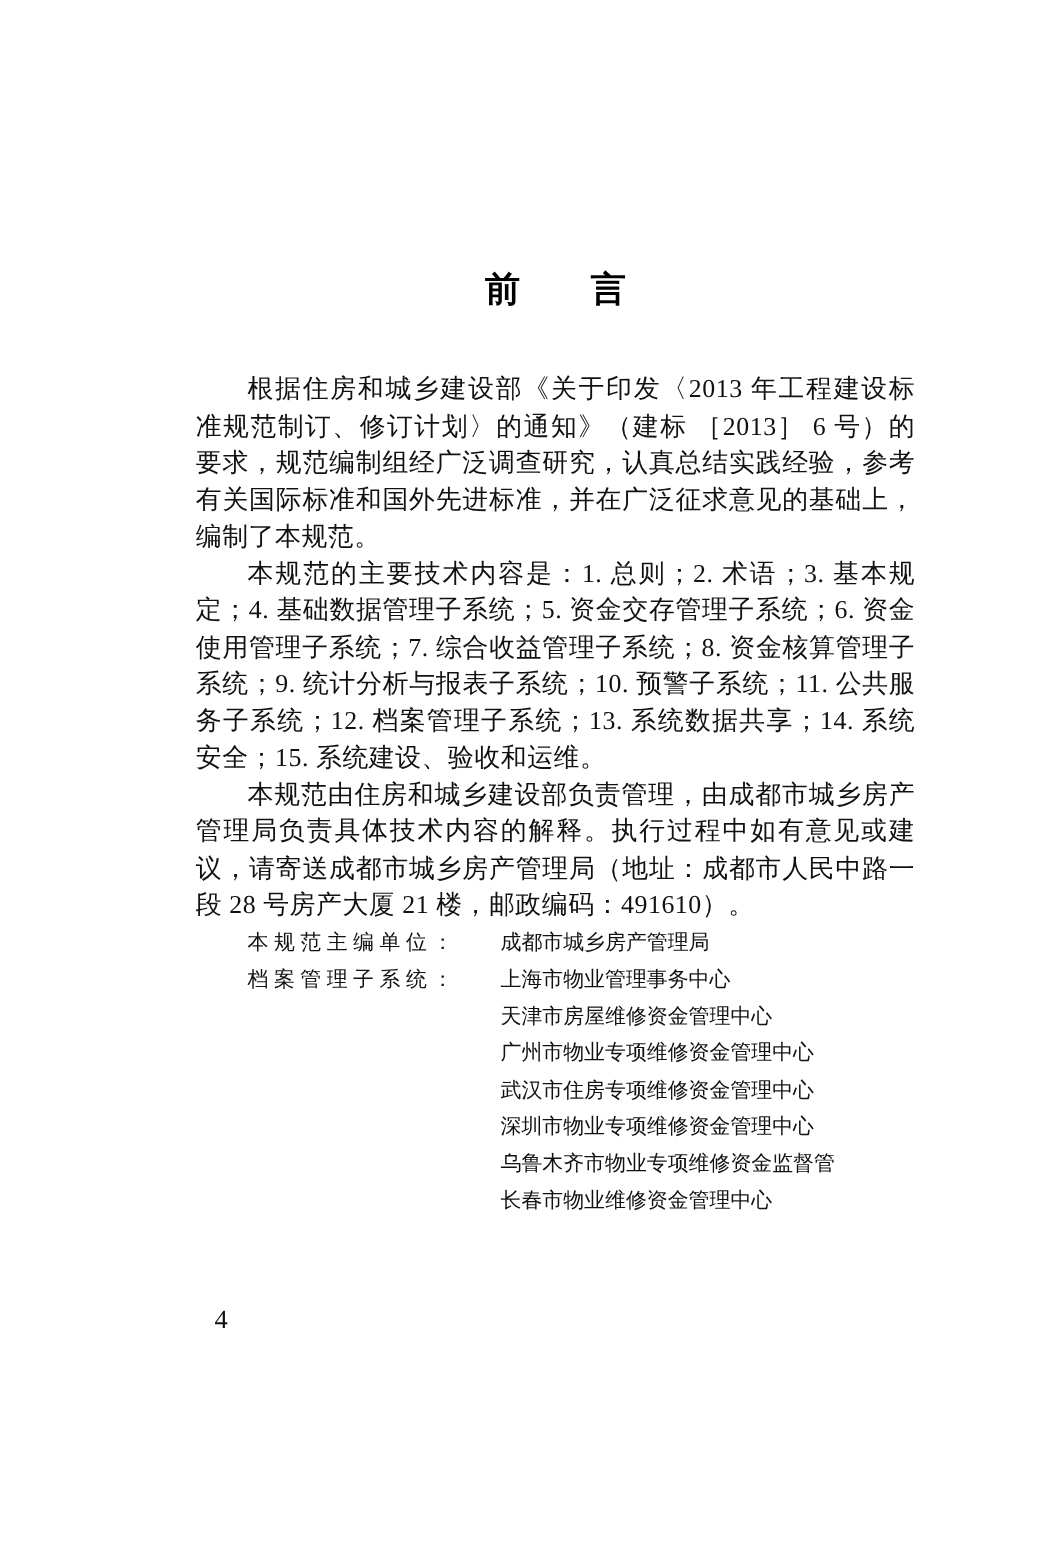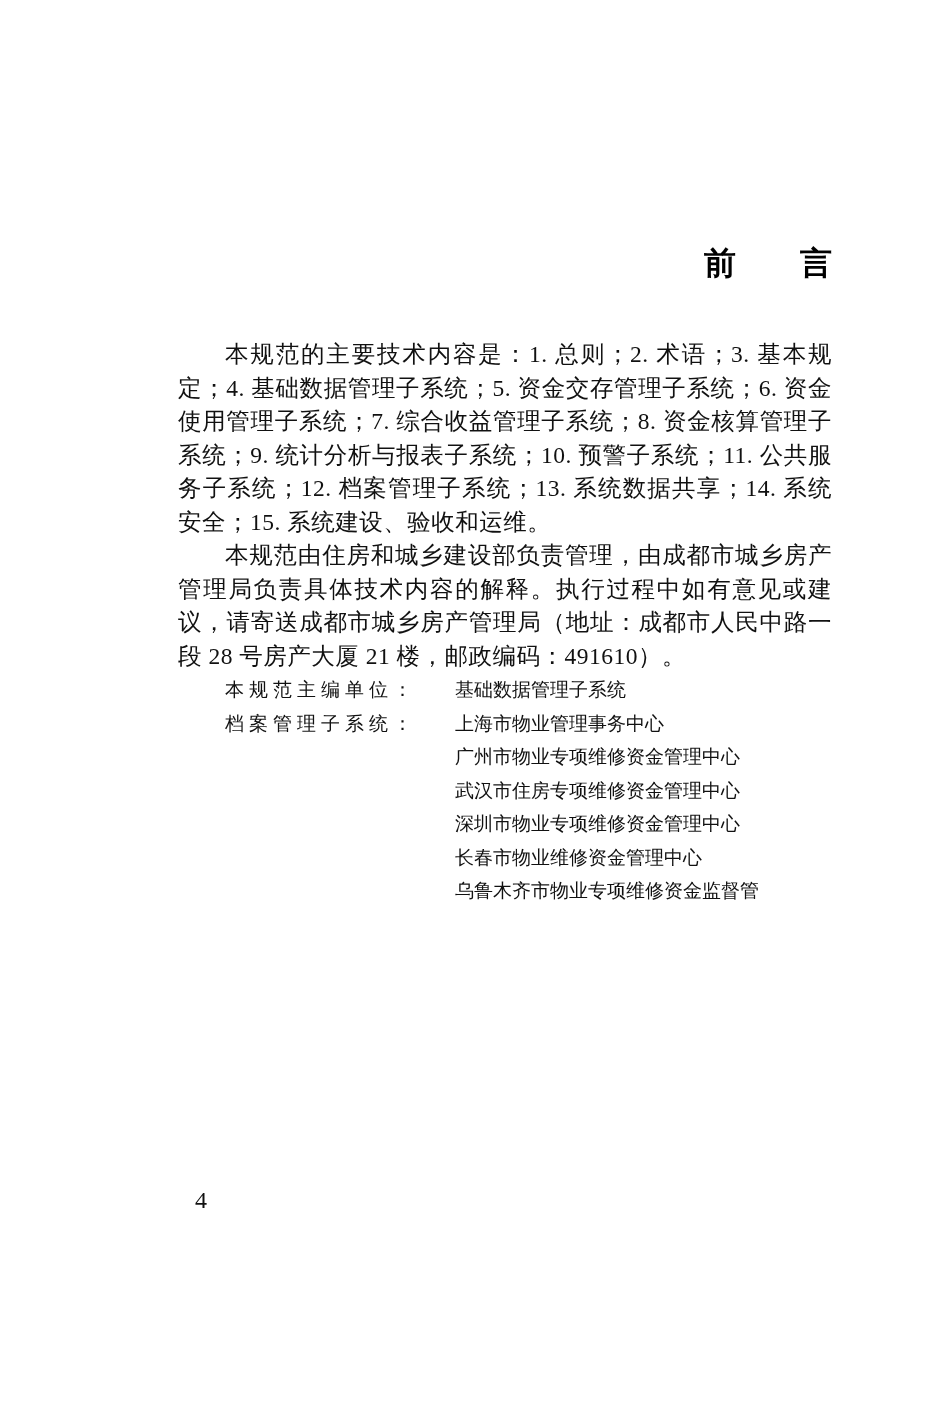--- a/index.html
+++ b/index.html
@@ -17,21 +17,21 @@
     padding: 243px 118px 0 178px;
     font-family: "Liberation Serif", "DejaVu Serif", serif;
     color: #111111;
     overflow: hidden;
   }
   .doc-title {
     margin: 0 0 55px 0;
     font-size: 32px;
     line-height: 40px;
     font-weight: bold;
-    text-align: right;
+    text-align: center;
     color: #000000;
   }
   .body-para {
     margin: 0;
     font-size: 23.5px;
     line-height: 33.5px;
     text-align: justify;
     text-indent: 2em;
     letter-spacing: 0.5px;
   }
@@ -65,39 +65,41 @@
     color: #111111;
   }
 </style>
 </head>
 <body>
 
 <div class="page">
 
   <h1 class="doc-title">前　　言</h1>
 
+  <p class="body-para">根据住房和城乡建设部《关于印发〈2013 年工程建设标准规范制订、修订计划〉的通知》（建标 ［2013］ 6 号）的要求，规范编制组经广泛调查研究，认真总结实践经验，参考有关国际标准和国外先进标准，并在广泛征求意见的基础上，编制了本规范。</p>
 
   <p class="body-para">本规范的主要技术内容是：1. 总则；2. 术语；3. 基本规定；4. 基础数据管理子系统；5. 资金交存管理子系统；6. 资金使用管理子系统；7. 综合收益管理子系统；8. 资金核算管理子系统；9. 统计分析与报表子系统；10. 预警子系统；11. 公共服务子系统；12. 档案管理子系统；13. 系统数据共享；14. 系统安全；15. 系统建设、验收和运维。</p>
 
   <p class="body-para">本规范由住房和城乡建设部负责管理，由成都市城乡房产管理局负责具体技术内容的解释。执行过程中如有意见或建议，请寄送成都市城乡房产管理局（地址：成都市人民中路一段 28 号房产大厦 21 楼，邮政编码：491610）。</p>
 
   <div class="unit-row">
     <span class="unit-label">本规范主编单位：</span>
     <div class="unit-values">
-      <div class="unit-line">基础数据管理子系统</div>
+      <div class="unit-line">成都市城乡房产管理局</div>
     </div>
   </div>
 
   <div class="unit-row">
     <span class="unit-label">档案管理子系统：</span>
     <div class="unit-values">
       <div class="unit-line">上海市物业管理事务中心</div>
+      <div class="unit-line">天津市房屋维修资金管理中心</div>
       <div class="unit-line">广州市物业专项维修资金管理中心</div>
       <div class="unit-line">武汉市住房专项维修资金管理中心</div>
       <div class="unit-line">深圳市物业专项维修资金管理中心</div>
+      <div class="unit-line">乌鲁木齐市物业专项维修资金监督管</div>
       <div class="unit-line">长春市物业维修资金管理中心</div>
-      <div class="unit-line">乌鲁木齐市物业专项维修资金监督管</div>
     </div>
   </div>
 
   <div class="page-number">4</div>
 
 </div>
 
 </body></html>

